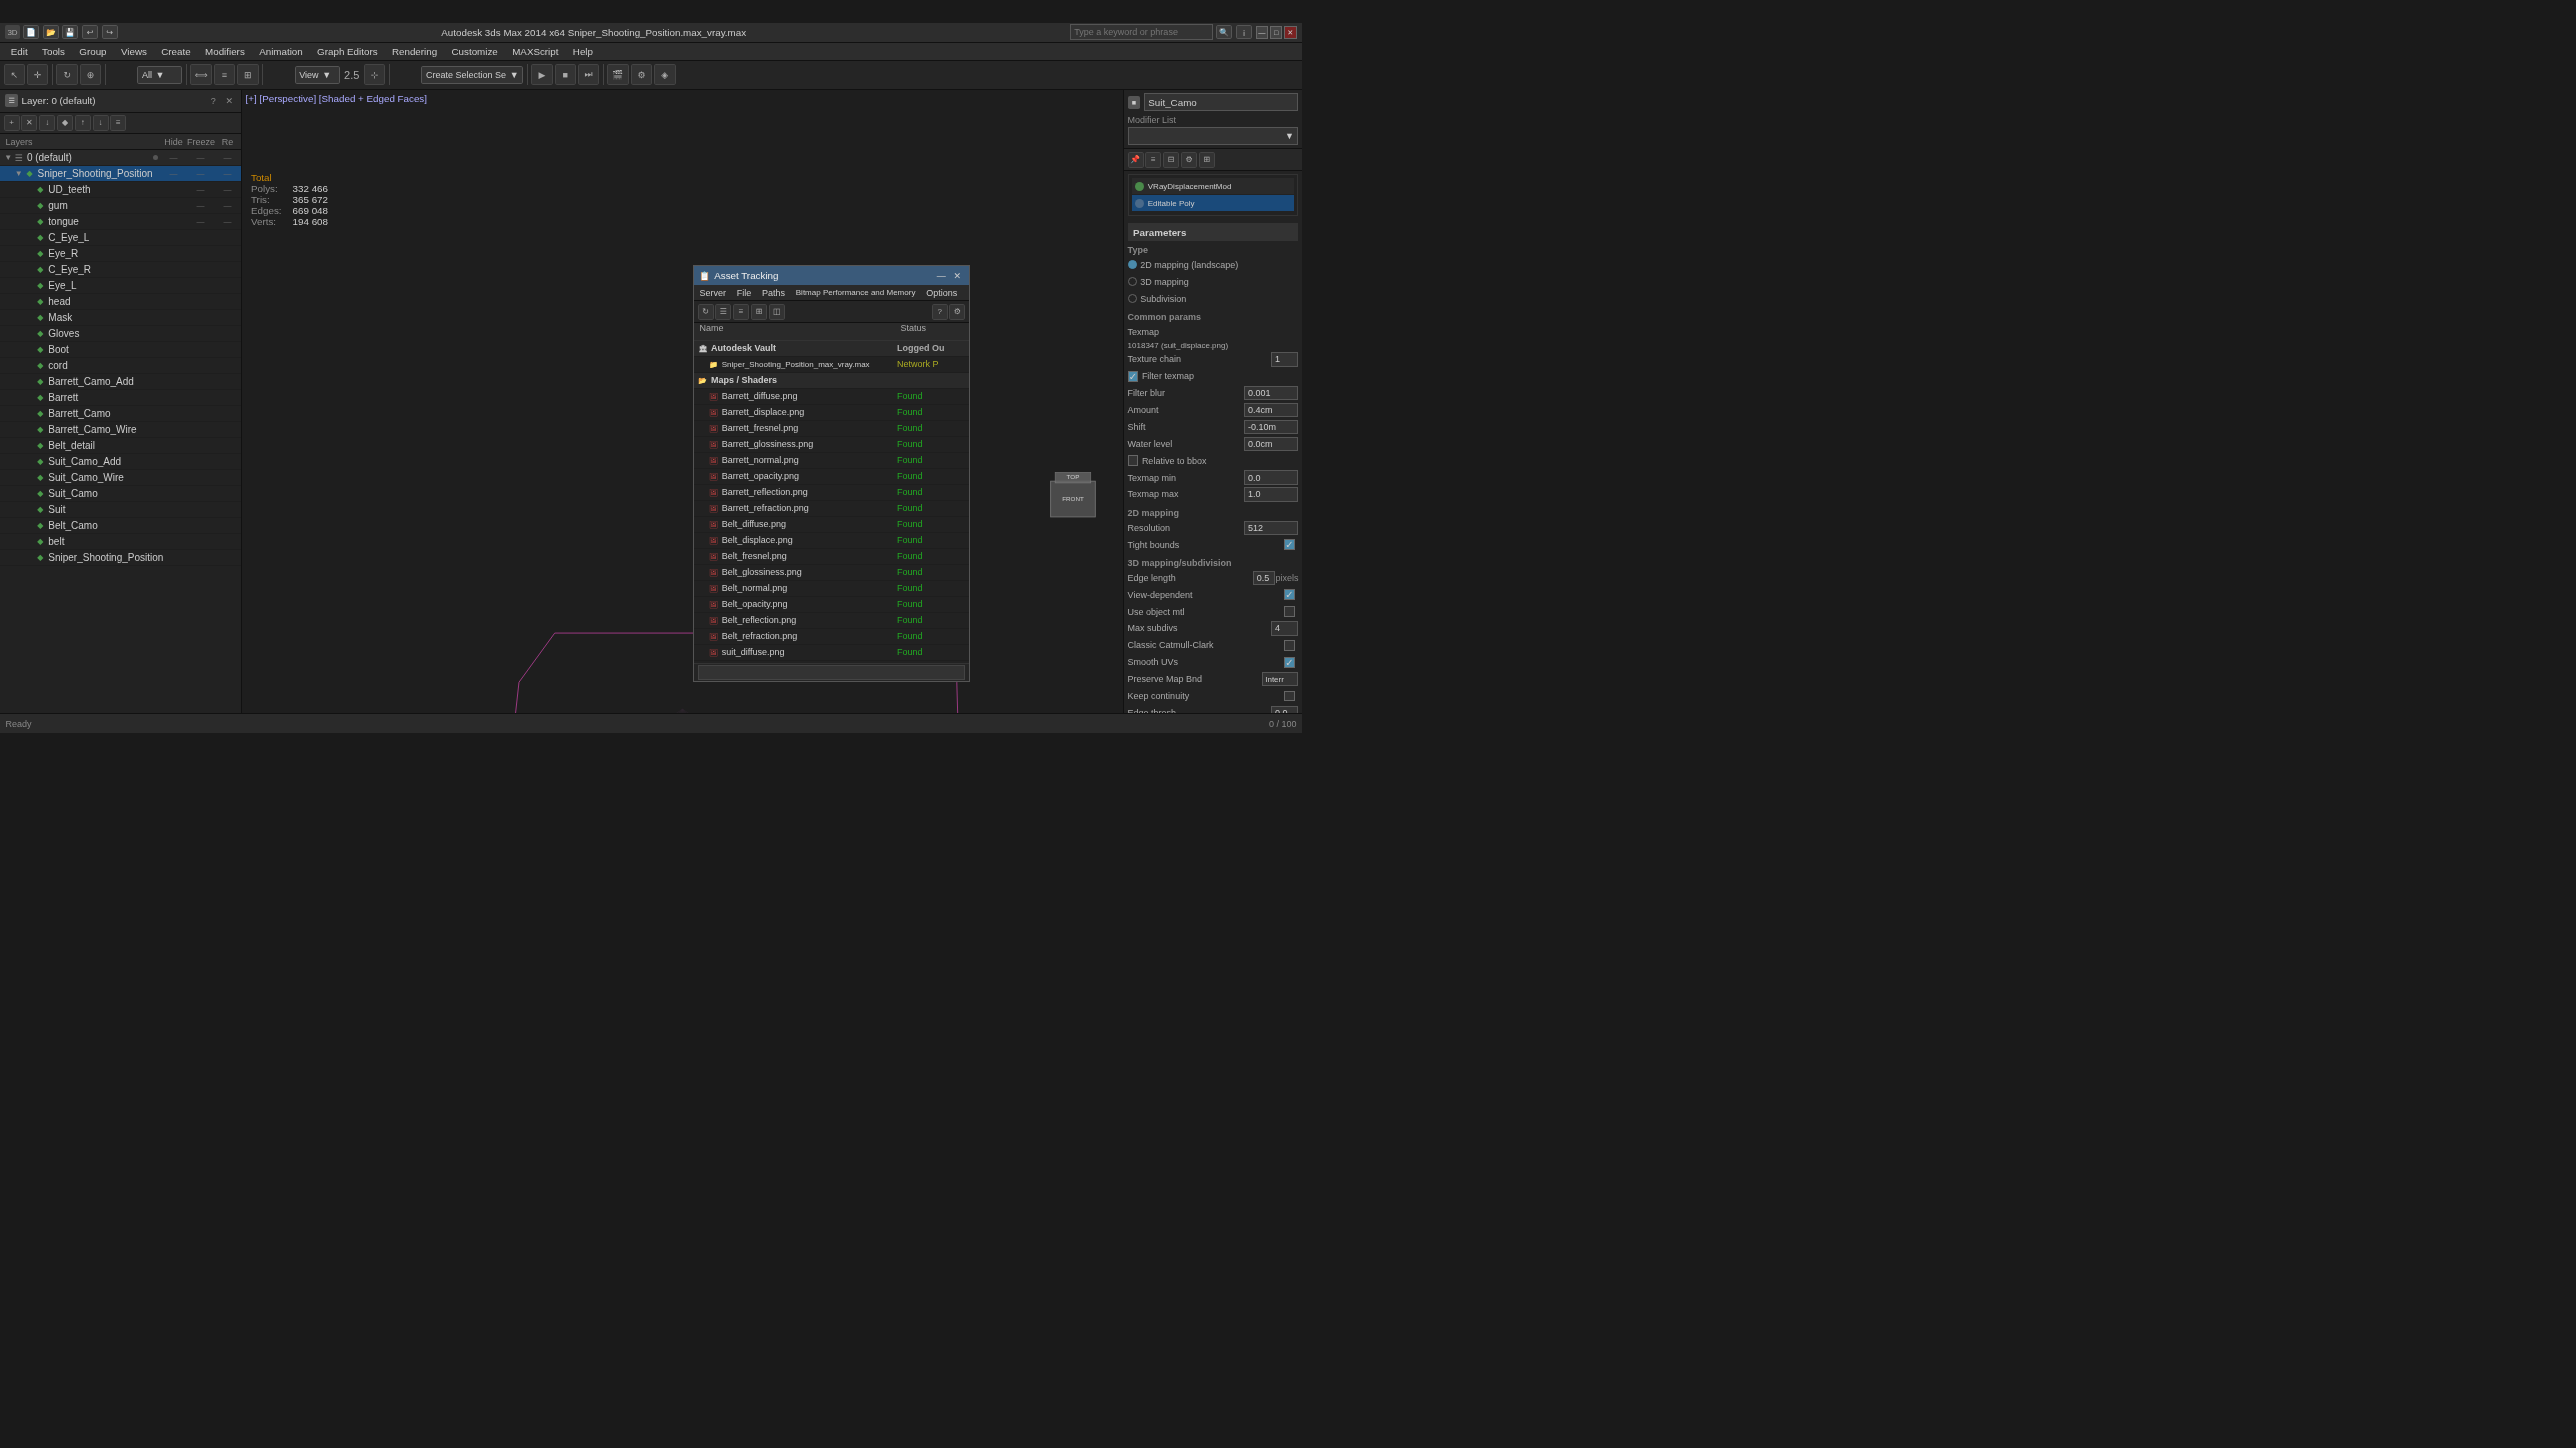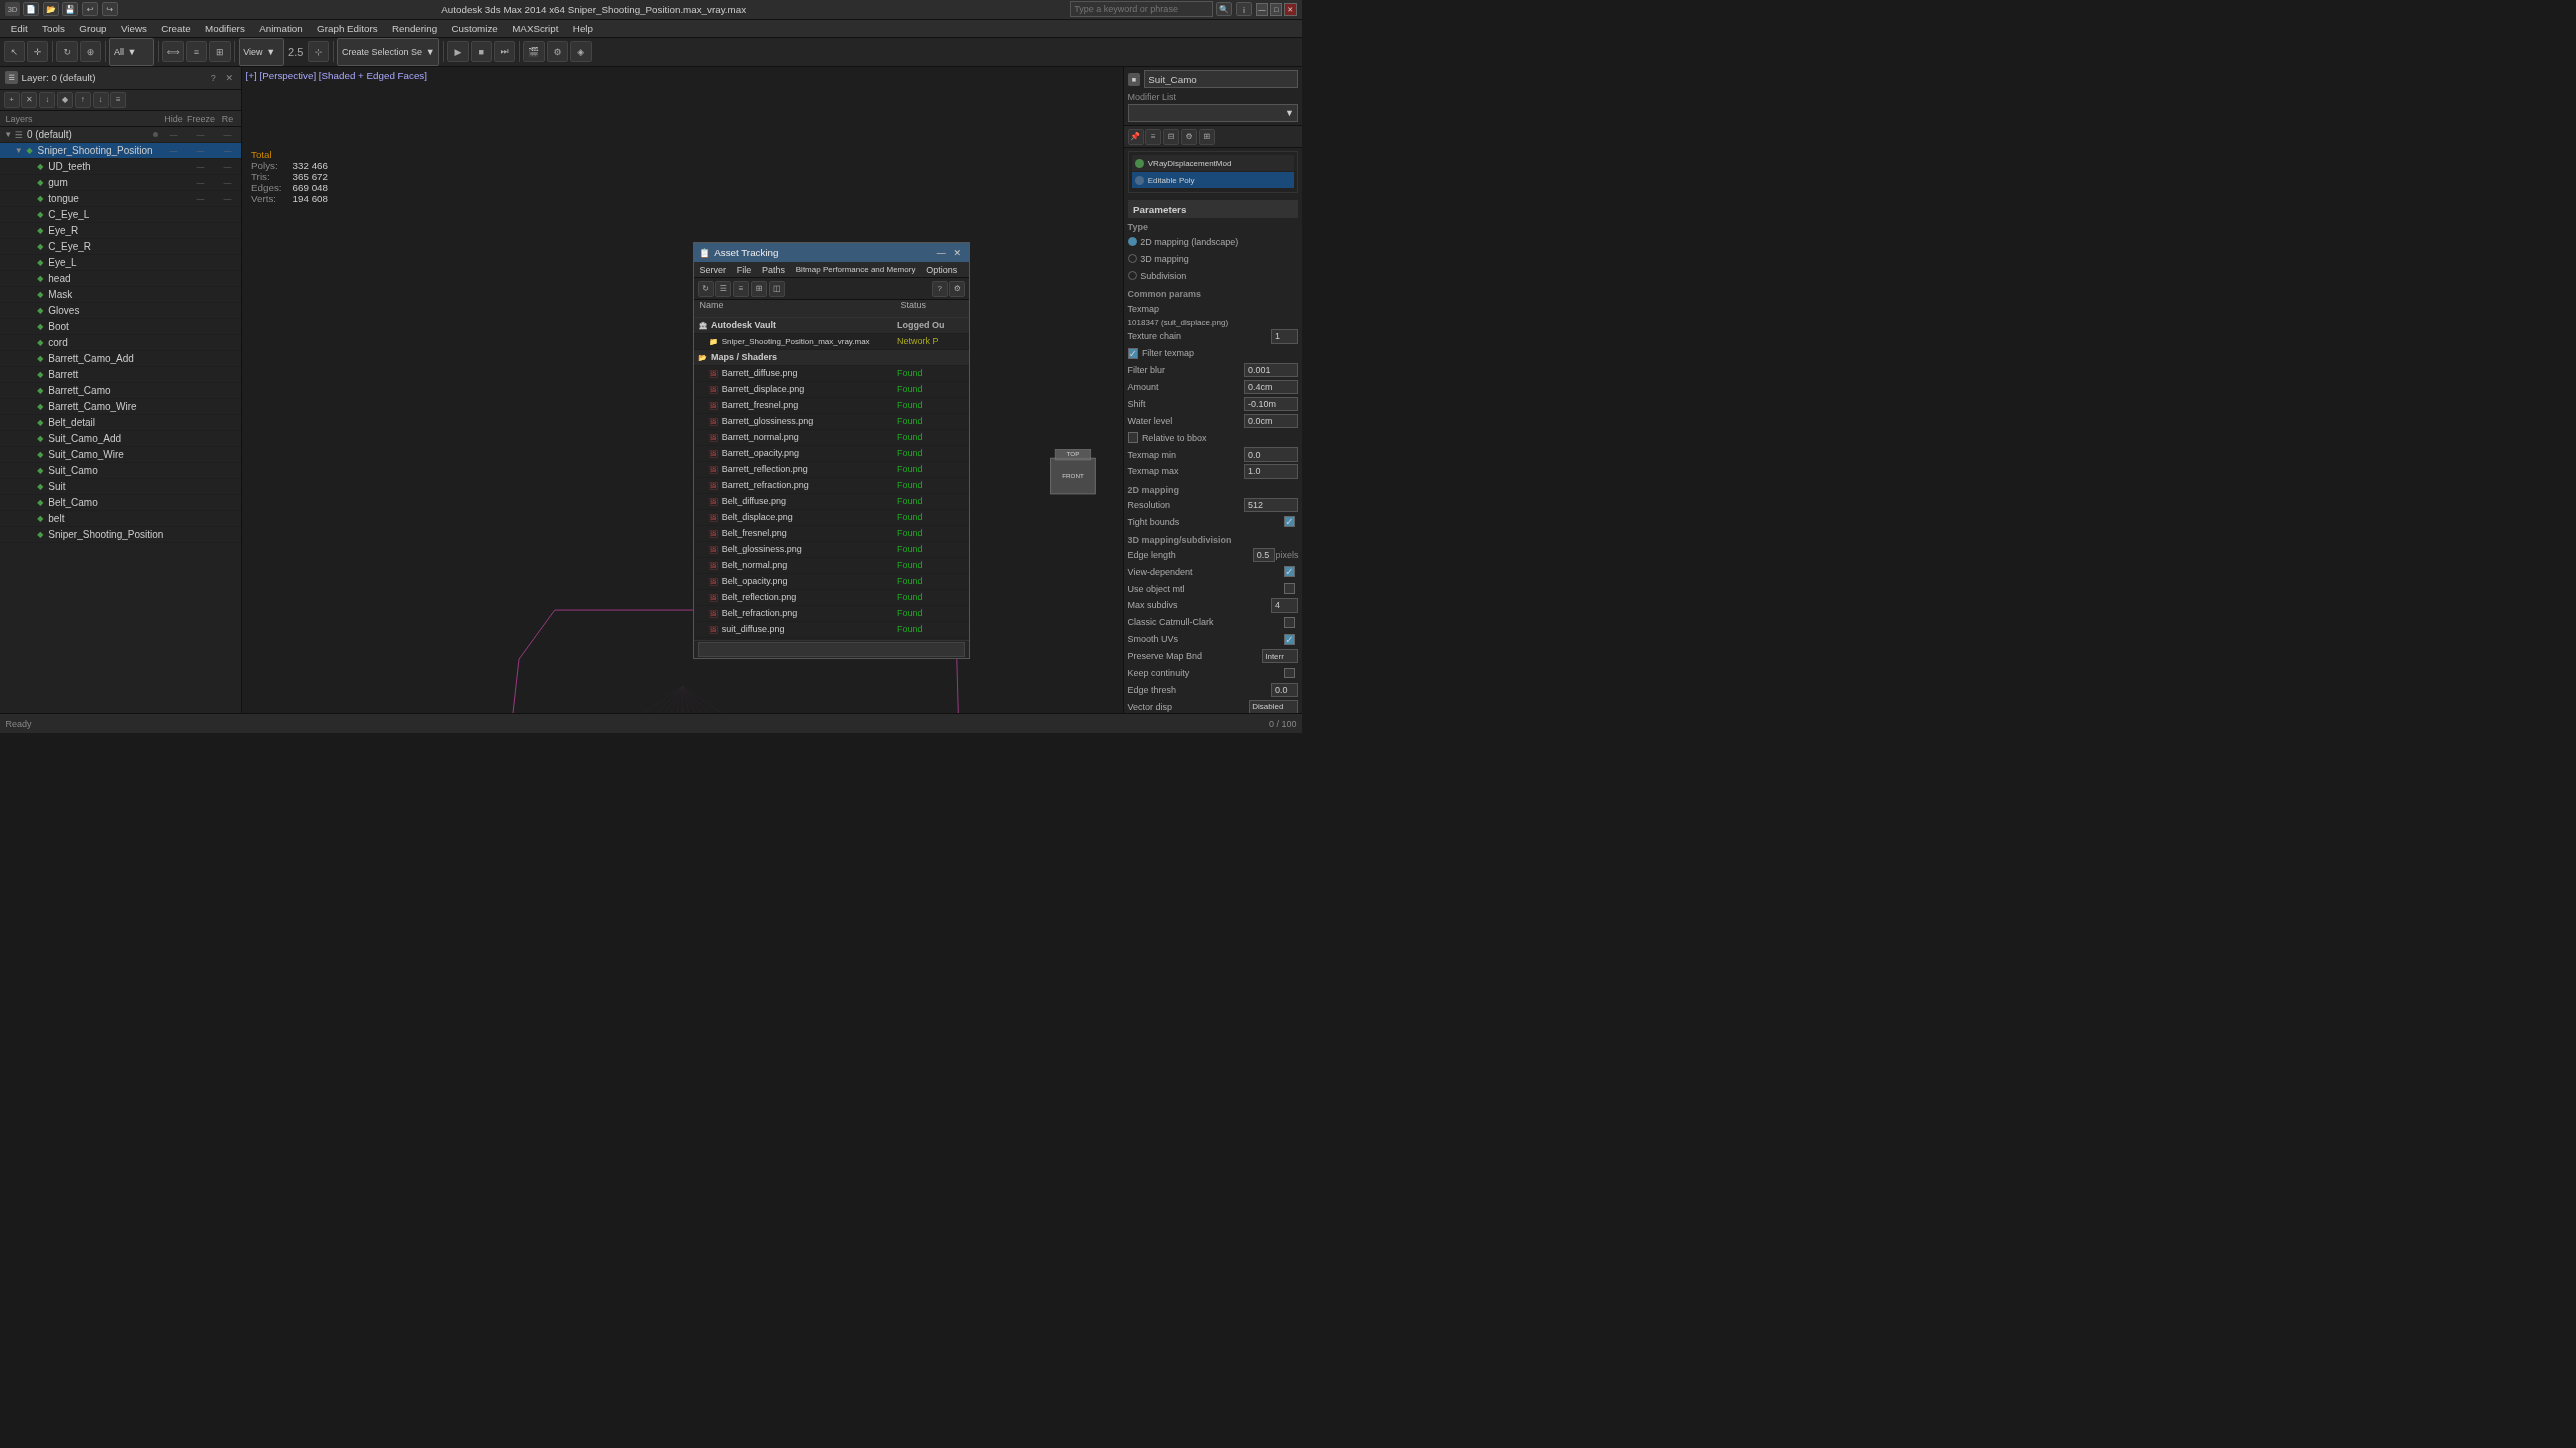--- a/index.html
+++ b/index.html
@@ -16,20 +16,21 @@
 
     
     .title-bar {
       height: 19.7px;
       background: #2d2d2d;
       display: flex;
       align-items: center;
       padding: 0 5.4px;
       gap: 3.6px;
       border-bottom: 0.9px solid #111;
+      margin-top: 23px;
     }
     .title-bar .app-icon {
       width: 14.3px; height: 14.3px;
       background: #444;
       border-radius: 1.8px;
       display: flex; align-items: center; justify-content: center;
       font-size: 8px; color: #aaa;
     }
     .title-bar .tb-btn {
       width: 16px; height: 14.3px;
@@ -92,30 +93,31 @@
       width: 21.5px; height: 21.5px;
       background: #333;
       border: 0.9px solid #444;
       border-radius: 1.8px;
       display: flex; align-items: center; justify-content: center;
       font-size: 9px; color: #aaa;
       cursor: pointer;
     }
     .tb-sep { width: 0.9px; height: 21.5px; background: #444; margin: 0 1.8px; }
     .tb-dropdown {
-      height: 28px;
+      height: 18px;
       background: #333;
       border: 0.9px solid #555;
       border-radius: 1.8px;
       padding: 0 3.6px;
       font-size: 9px;
       color: #ccc;
       display: flex; align-items: center; gap: 3.6px;
       cursor: pointer;
       min-width: 45px;
+      margin-left: 28px;
     }
     .tb-label { font-size: 11px; color: #aaa; padding: 0 2.7px; }
 
     
     .stats-panel {
       position: absolute;
       top: 82px;
       left: 9px;
       font-size: 9.8px;
       color: #aaa;

